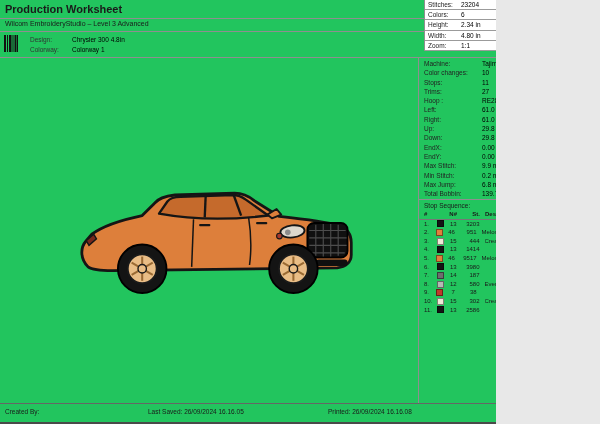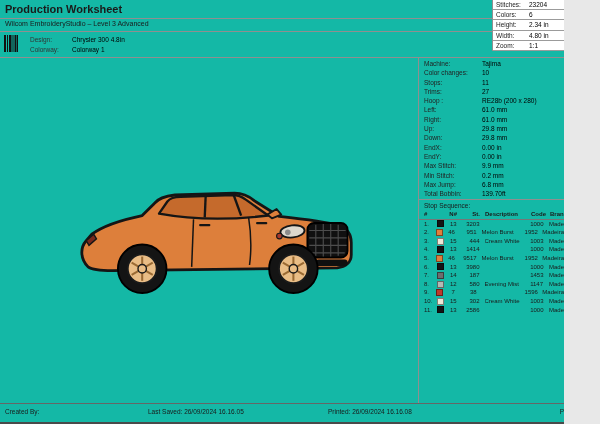--- a/index.html
+++ b/index.html
@@ -1,17 +1,17 @@
 <!DOCTYPE html>
 <html><head>
 <meta charset="utf-8">
 <style>
   html,body{margin:0;padding:0;background:#e8e8e8;}
   .page{
-    position:relative; width:564px; height:424px; background:#14b8a6;
+    position:relative; width:496px; height:424px; background:#22c55e;
     font-family:"Liberation Sans", sans-serif; color:#1a1a1a; overflow:hidden;
     border-bottom:2px solid #4a4a4a; box-sizing:border-box;
   }
   .hline{position:absolute; height:1px; background:#8f8f8f;}
   .vline{position:absolute; width:1px; background:#8f8f8f;}
 
   .title{position:absolute; left:5px; top:3px; font-size:11px; font-weight:bold;}
   .subtitle{position:absolute; left:5px; top:20px; font-size:7px;}
 
   .design-block{position:absolute; left:0; top:33px; width:418px; height:24px;}

